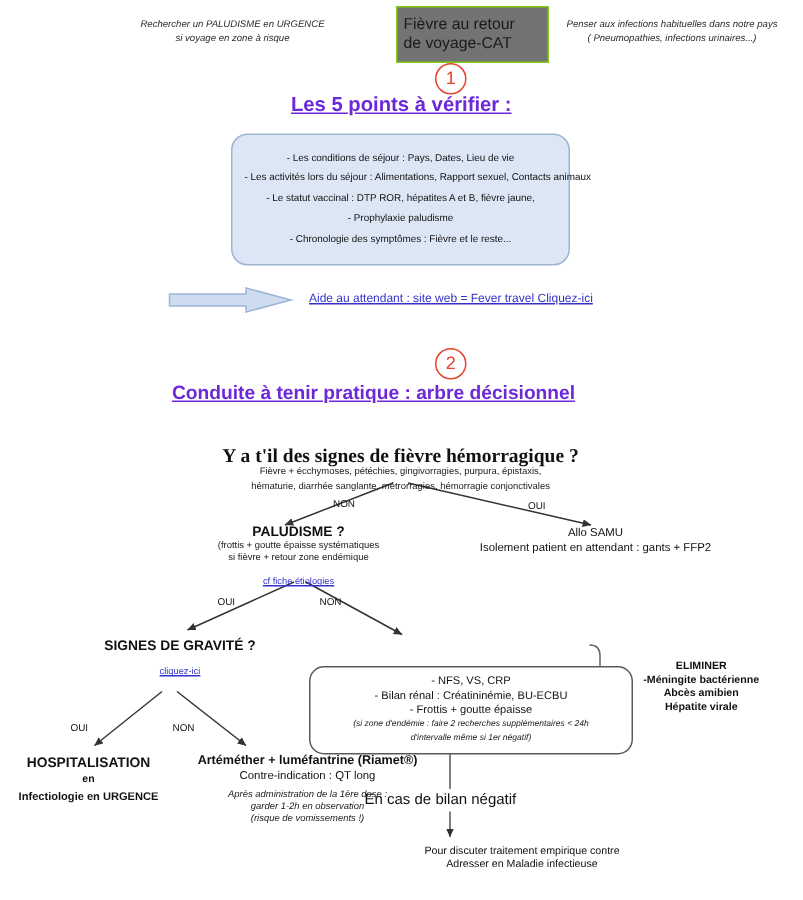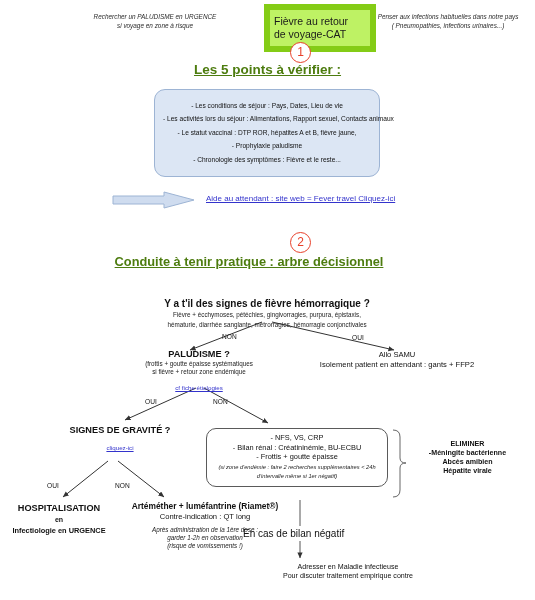--- a/index.html
+++ b/index.html
@@ -10,25 +10,25 @@
     color:#1a1a1a;
     position:relative;
     overflow:hidden;
   }
   .abs{position:absolute;}
   .ctr{text-align:center;}
 
   
   #header-box{
     left:264px;top:4px;width:92px;
-    border:6px solid #84cc16;
+    border:1px solid #84cc16;
     padding:5px 4px;
     font-size:10.5px;line-height:13px;
     text-align:left;
-    background:#bef264;
+    background:#737373;
   }
   .side-note{
     font-size:6.4px;line-height:9px;
     font-style:italic;
     color:#2b2b2b;
     text-align:center;
   }
   #note-left{left:60px;top:12px;width:190px;}
   #note-right{left:362px;top:12px;width:172px;}
 
@@ -40,21 +40,21 @@
     font-size:12px;line-height:19px;
     text-align:center;font-weight:400;
     box-sizing:border-box;
     background:#fff;
   }
   #circle-1{left:290px;top:42px;}
   #circle-2{left:290px;top:232px;}
 
   
   .red-title{
-    color:#4d7c0f;
+    color:#6d28d9;
     font-weight:bold;
     text-decoration:underline;
     text-align:center;
     font-size:13.5px;
   }
   #title-5points{left:0px;top:62px;width:535px;}
   #title-arbre{left:0px;top:254px;width:434px;font-size:12.8px;margin-left:32px;}
 
   
   #points-box{
@@ -85,37 +85,37 @@
 
   
   .hdr{font-weight:bold;font-size:9.2px;line-height:11px;text-align:center;color:#111;}
   .sub{font-size:6.3px;line-height:8px;text-align:center;color:#222;}
   .sub2{font-size:7.6px;line-height:9.5px;text-align:center;color:#111;}
   .ital{font-style:italic;}
   .blue-link{color:#3333CC;text-decoration:underline;font-size:6.2px;}
   .yn{font-size:6.6px;color:#111;}
 
   #q-hemo{left:117px;top:298px;width:300px;}
-  #q-hemo .hdr{font-size:10px;}
+  #q-hemo .hdr{font-size:13px;font-family:Liberation Serif, serif;}
   #q-hemo .sub{margin-top:2px;}
 
   #lbl-non-1{left:222px;top:333px;}
   #lbl-oui-1{left:352px;top:334px;}
 
   #palu-block{left:125px;top:349px;width:148px;}
   #samu-block{left:283px;top:350px;width:228px;}
 
   #lbl-oui-2{left:145px;top:398px;}
   #lbl-non-2{left:213px;top:398px;}
 
   #gravite-block{left:50px;top:425px;width:140px;}
 
   
   #lab-box{
-    left:206px;top:428px;width:182px;
+    left:206px;top:444px;width:216px;
     border:1px solid #5a5a5a;
     border-radius:10px;
     background:#fff;
     padding:4px 5px 5px 5px;
     box-sizing:border-box;
   }
   #lab-box .l1{font-size:7.4px;line-height:9.6px;text-align:center;color:#111;}
   #lab-box .l2{font-size:5.7px;line-height:7.6px;text-align:center;font-style:italic;color:#222;margin-top:2px;}
 
   #eliminer-block{left:405px;top:440px;width:125px;}
@@ -257,15 +257,15 @@
   <div class="hdr" style="font-size:8.4px">Artéméther + luméfantrine (Riamet®)</div>
   <div class="sub2">Contre-indication : QT long</div>
   <div class="sub ital" style="margin-top:4px">Après administration de la 1ère dose :</div>
   <div class="sub ital">garder 1-2h en observation</div>
   <div class="sub ital">(risque de vomissements !)</div>
 </div>
 
 <div class="abs" id="bilan-neg">En cas de bilan négatif</div>
 
 <div class="abs" id="adresser-block">
+  <div class="a">Pour discuter traitement empirique contre</div>
   <div class="a">Adresser en Maladie infectieuse</div>
-  <div class="a">Pour discuter traitement empirique contre</div>
 </div>
 
 </body></html>

